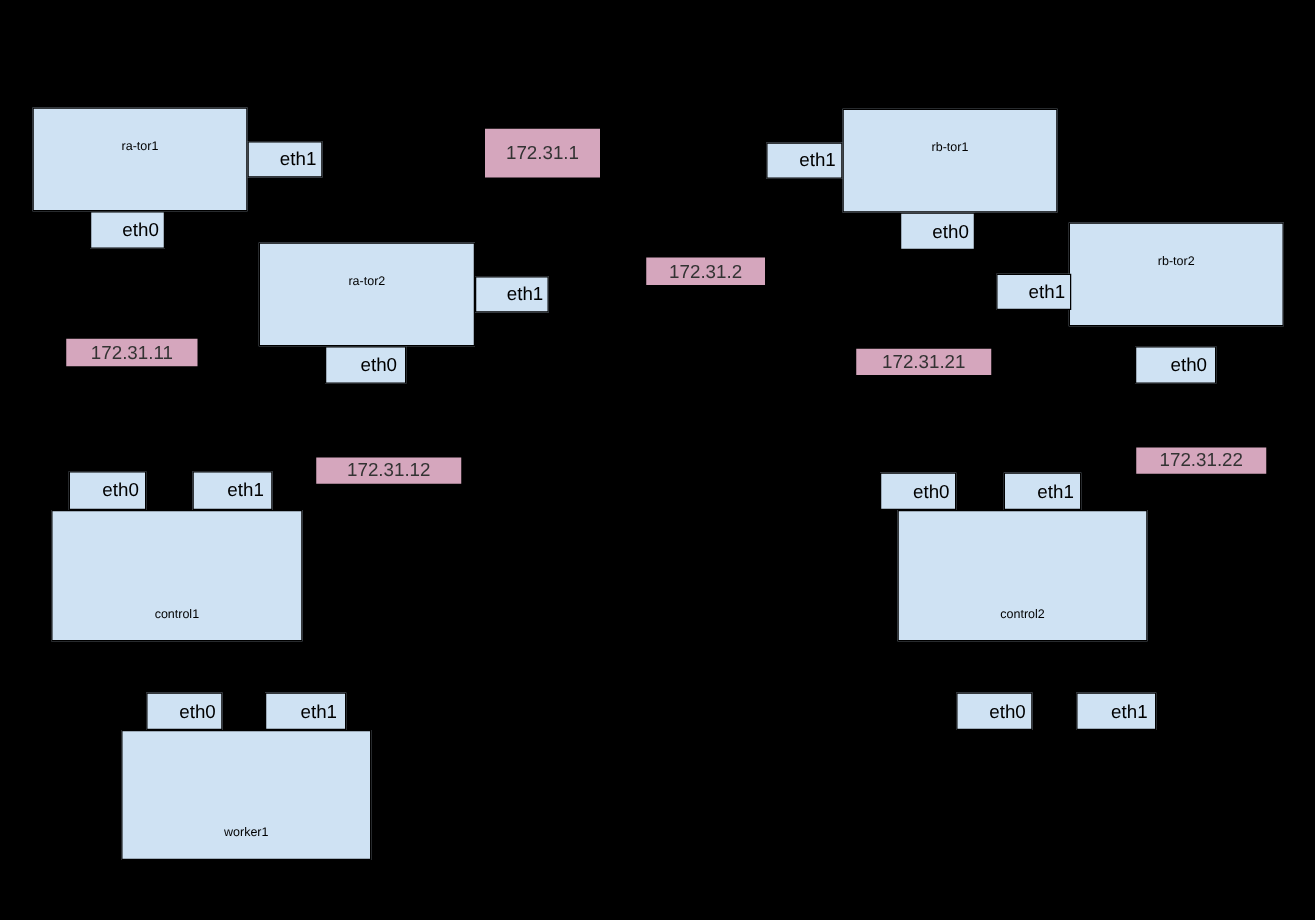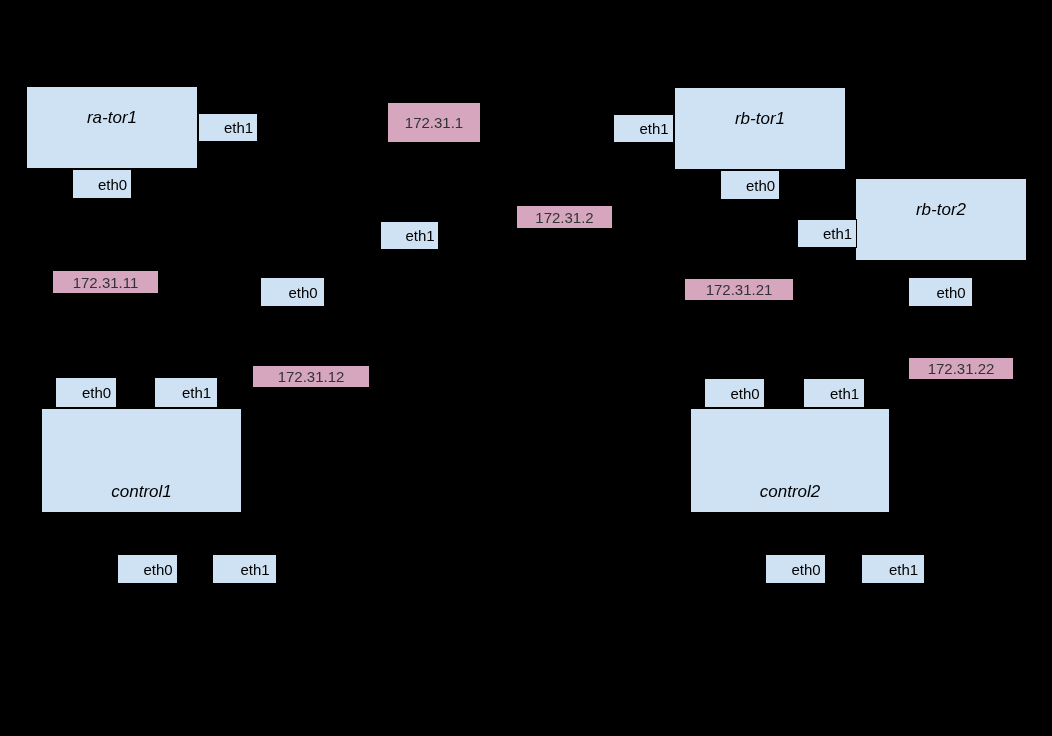--- a/index.html
+++ b/index.html
@@ -20,24 +20,23 @@
     background: var(--node-fill, #cfe2f3);
     border: 1px solid var(--node-border, #000000);
     box-sizing: border-box;
     z-index: 1;
   }
   .node .label {
     position: absolute;
     left: 0;
     width: 100%;
     text-align: center;
-    font-size: 17px;
+    font-size: 10px;
     line-height: 16px;
     color: var(--node-text, #000000);
-    font-style: italic;
   }
   .node.tor .label { top: 23px; }
   .node.host .label { bottom: 12px; }
   .port {
     position: absolute;
     background: var(--node-fill, #cfe2f3);
     border: 1px solid var(--node-border, #000000);
     box-sizing: border-box;
     display: flex;
     align-items: center;
@@ -60,33 +59,39 @@
   }
 </style>
 </head>
 <body>
 
 <div class="canvas">
 
   <div class="node tor" style="left:26px; top:86px; width:172px; height:83px;">
     <span class="label">ra-tor1</span>
   </div>
+  <div class="node tor" style="left:207px; top:194px; width:173px; height:83px;">
+    <span class="label">ra-tor2</span>
+  </div>
 
   <div class="node tor" style="left:674px; top:87px; width:172px; height:83px;">
     <span class="label">rb-tor1</span>
   </div>
   <div class="node tor" style="left:855px; top:178px; width:172px; height:83px;">
     <span class="label">rb-tor2</span>
   </div>
 
   <div class="node host" style="left:41px; top:408px; width:201px; height:105px;">
     <span class="label">control1</span>
   </div>
-  <div class="node host" style="left:690px; top:408px; width:200px; height:105px;">
+  <div class="node host" style="left:718px; top:408px; width:200px; height:105px;">
     <span class="label">control2</span>
+  </div>
+  <div class="node host" style="left:97px; top:584px; width:200px; height:104px;">
+    <span class="label">worker1</span>
   </div>
 
   <div class="port" style="left:198px; top:113px; width:60px; height:29px;">eth1</div>
   <div class="port" style="left:72px; top:169px; width:60px; height:30px;">eth0</div>
 
   <div class="port" style="left:380px; top:221px; width:59px; height:29px;">eth1</div>
   <div class="port" style="left:260px; top:277px; width:65px; height:30px;">eth0</div>
 
   <div class="port" style="left:613px; top:114px; width:61px; height:29px;">eth1</div>
   <div class="port" style="left:720px; top:170px; width:60px; height:30px;">eth0</div>

